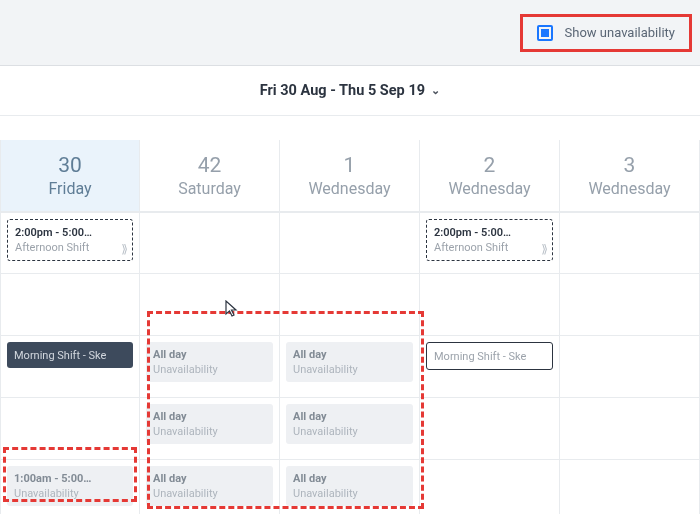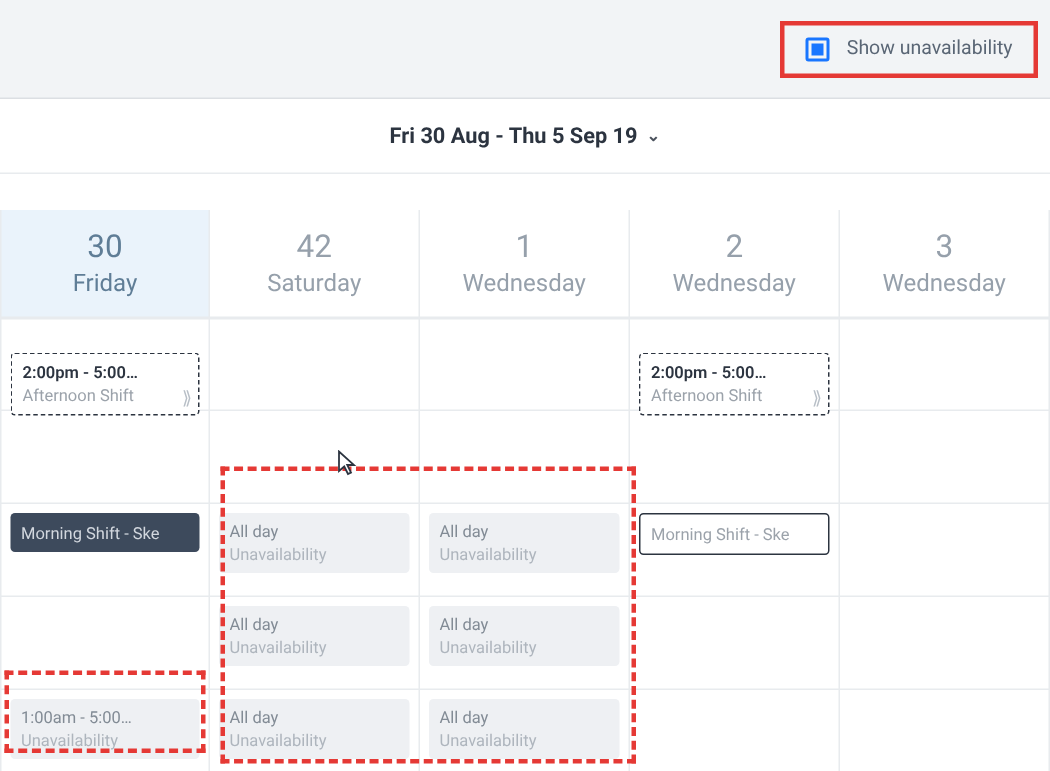--- a/index.html
+++ b/index.html
@@ -98,39 +98,38 @@
     line-height: 1.25;
     position: relative;
     overflow: hidden;
   }
   .event .t1 { font-weight: 600; white-space: nowrap; overflow: hidden; text-overflow: ellipsis; }
   .event .t2 { color: inherit; opacity: 0.85; white-space: nowrap; overflow: hidden; text-overflow: ellipsis; margin-top:1px;}
   .ev-dashed {
     border: 1.3px dashed #2c3440;
     background: #fff;
     color: #2c3440;
-    margin-top: 16px;
   }
   .ev-dashed .t2 { color: #8a929c; }
   .ev-dark {
     background: #3d4a5c;
     color: #fff;
   }
   .ev-dark .t2 { color:#d2d7de; opacity:1; }
   .ev-solid {
     border: 1px solid #2c3440;
     background: #fff;
     color: #2c3440;
   }
   .ev-solid .t2 { color:#8a929c; }
   .ev-gray {
     background: #eef0f3;
     color: #97a0aa;
   }
-  .ev-gray .t1 { font-weight:400; color:#828b95;}
+  .ev-gray .t1 { font-weight:700; color:#828b95;}
   .ev-gray .t2 { color:#a3abb4; }
   .arrow-gly {
     position: absolute;
     right: 4px;
     bottom: 3px;
     font-size: 12px;
     color: #b8bfc7;
   }
   .red-box {
     position: absolute;

